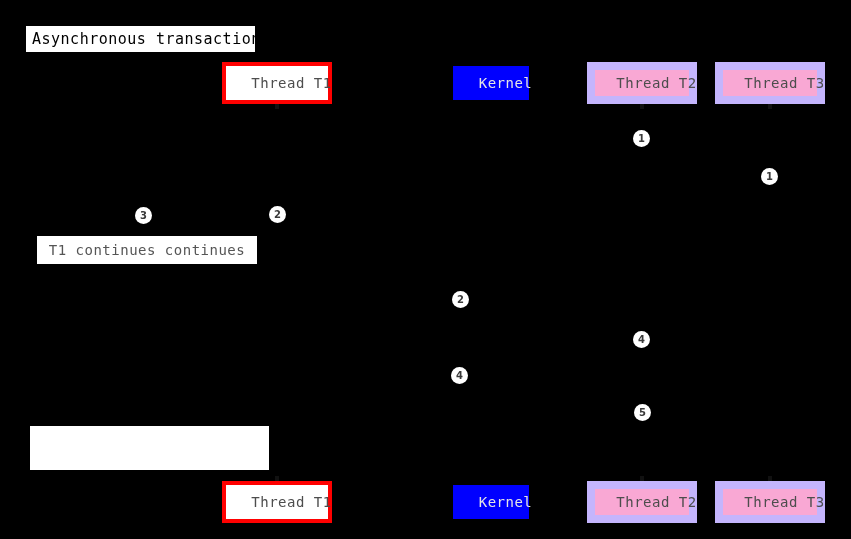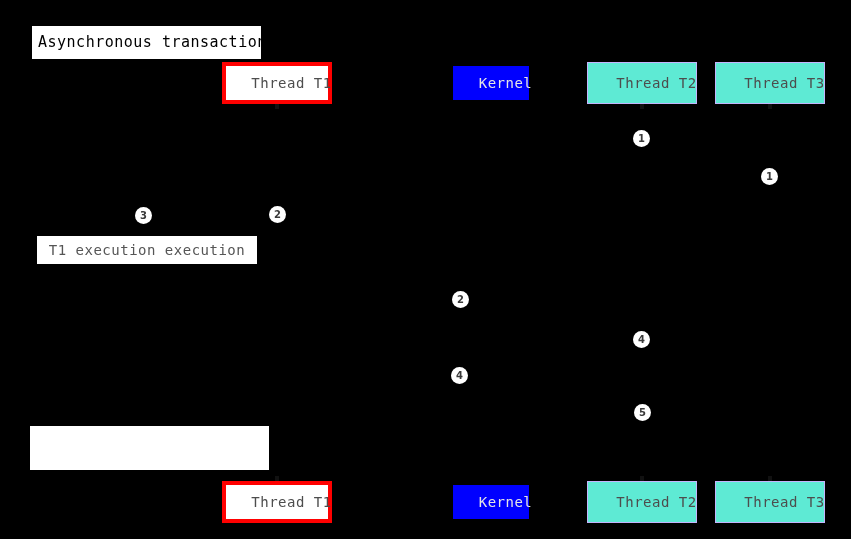--- a/index.html
+++ b/index.html
@@ -43,22 +43,22 @@
     font-size: 14px;
     letter-spacing: 0.5px;
     padding-left: 29px;
   }
   .node-red {
     background: #ffffff;
     border: 4px solid #ff0000;
     color: #4d4d4d;
   }
   .node-blue {
-    background: #5eead4;
-    border: 1px solid #c4b5fd;
+    background: #f9a8d4;
+    border: 8px solid #c4b5fd;
     color: #4d4d4d;
   }
   .node-kernel {
     background: #0000ff;
     border: 0;
     color: #e6e6e6;
     margin-left: 31px;
   }
 
   
@@ -99,21 +99,21 @@
     align-items: center;
     justify-content: center;
     line-height: 1;
   }
 </style>
 </head>
 <body>
 
 <div id="canvas">
 
-  <div class="title-box" style="left:32px; top:26px; width:229px; height:33px;">Asynchronous transaction</div>
+  <div class="title-box" style="left:26px; top:26px; width:229px; height:26px;">Asynchronous transaction</div>
 
   <div id="top-nodes">
       <div class="node node-red" style="left: 222px; top: 62px; width: 110px; height: 42px;">
         <span>Thread T1</span>
       </div>
       <div class="node node-kernel" style="left: 422px; top: 66px; width: 76px; height: 34px;">
         <span>Kernel</span>
       </div>
       <div class="node node-blue" style="left: 587px; top: 62px; width: 110px; height: 42px;">
         <span>Thread T2</span>
@@ -131,21 +131,21 @@
       </div>
       <div class="node node-blue" style="left: 587px; top: 481px; width: 110px; height: 42px;">
         <span>Thread T2</span>
       </div>
       <div class="node node-blue" style="left: 715px; top: 481px; width: 110px; height: 42px;">
         <span>Thread T3</span>
       </div>
     </div>
   <div id="notes-layer">
       <div class="note" style="left: 37px; top: 236px; width: 220px; height: 28px;">
-        <span>T1 execution execution</span>
+        <span>T1 continues continues</span>
       </div>
       <div class="note note-blank" style="left: 30px; top: 426px; width: 239px; height: 44px;">
         <span></span>
       </div>
     </div>
   <div id="badges-layer">
       <div class="badge" style="left: 633px; top: 130px;">1</div>
       <div class="badge" style="left: 761px; top: 168px;">1</div>
       <div class="badge" style="left: 135px; top: 207px;">3</div>
       <div class="badge" style="left: 269px; top: 206px;">2</div>

